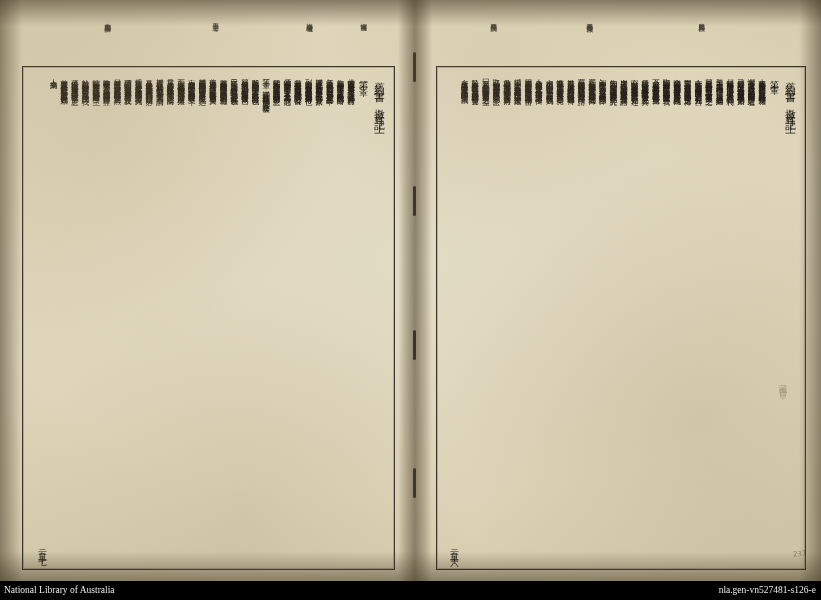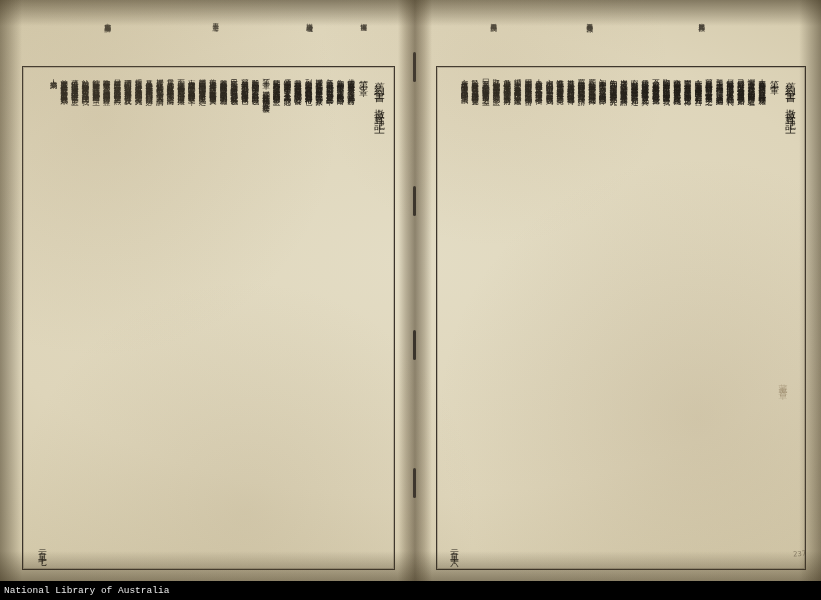--- a/index.html
+++ b/index.html
@@ -198,21 +198,21 @@
     transform: rotate(-4deg);
   }
 
   
   #footer {
     position: absolute;
     left: 0; bottom: 0;
     width: 821px; height: 19px;
     background: #000;
     color: #e8e8e8;
-    font-family: Liberation Mono, monospace;
+    font-family: Liberation Serif, serif;
     font-size: 9.5px;
     line-height: 19px;
   }
   #footer .left  { position: absolute; left: 4px;  top: 0; }
   #footer .right { position: absolute; right: 5px; top: 0; }
 </style>
 </head>
 <body>
 
 <div id="page">
@@ -322,15 +322,16 @@
     <div class="stitch" style="top:468px; height:30px;"></div>
 
     <div class="edge-shadow-top"></div>
     <div class="edge-shadow-bottom"></div>
     <div class="edge-shadow-left"></div>
     <div class="edge-shadow-right"></div>
   </div>
 
   <div id="footer">
     <span class="left">National Library of Australia</span>
+    <span class="right">nla.gen-vn527481-s126-e</span>
   </div>
 
 </div>
 
 </body></html>

